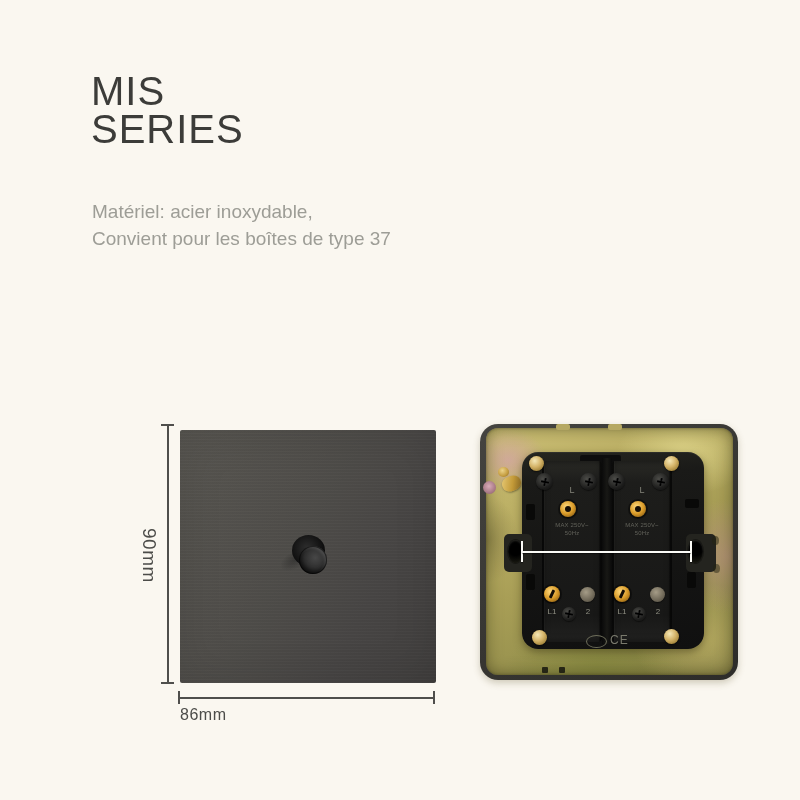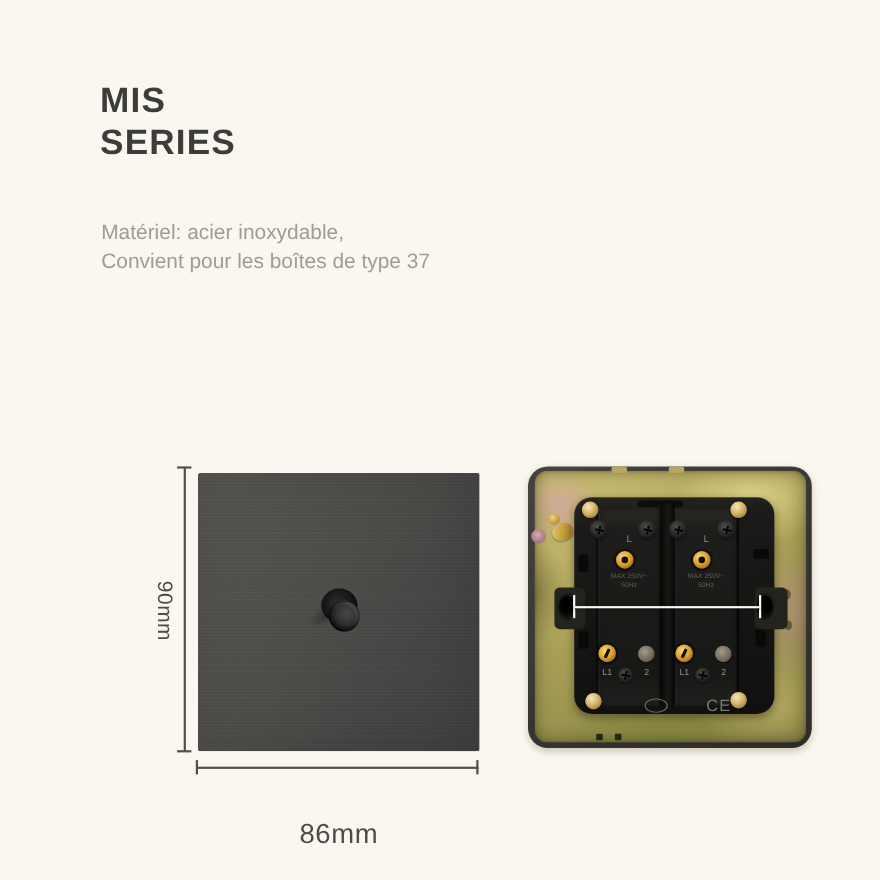--- a/index.html
+++ b/index.html
@@ -1,22 +1,22 @@
 <!DOCTYPE html>
 <html style="--bg: #faf7f0; --ink: #3c3c39; --muted: #9d9d96; --dim-line: #4f4f4c; --dim-text: #4c4c49; --plate-dark: #454340; --plate-light: #575551; --brass: #b3a75c; --module: #161615; --screw-gold: #d8bd77; --dim-white: #fafaf6;"><head>
 <meta charset="utf-8">
 <style>
   html,body{margin:0;padding:0;}
   .canvas{position:relative;width:800px;height:800px;background:var(--bg,#faf7f0);
     font-family:"Liberation Sans",sans-serif;overflow:hidden;}
   .abs{position:absolute;}
 
   
-  .title{position:absolute;left:91px;top:72px;font-size:32px;line-height:38px;
-    font-weight:700;letter-spacing:1px;color:var(--ink,#3c3c39);}
+  .title{position:absolute;left:91px;top:72px;font-size:40px;line-height:38px;
+    font-weight:400;letter-spacing:1px;color:var(--ink,#3c3c39);}
   .desc{position:absolute;left:92px;top:198px;font-size:19px;line-height:27px;
     color:var(--muted,#9d9d96);}
 
   
   .plate{left:180px;top:430px;width:256px;height:253px;border-radius:2px;
     background:
       repeating-linear-gradient(0deg, rgba(255,255,255,0.015) 0 1px, rgba(0,0,0,0.018) 1px 3px),
       linear-gradient(118deg,#585651 0%,#504e4a 38%,#474544 72%,#413f3e 100%);
     box-shadow:inset 0 0 45px rgba(0,0,0,0.10);}
   .toggle-shadow{left:274px;top:549px;width:42px;height:22px;border-radius:50%;
@@ -33,21 +33,21 @@
   .dline{background:var(--dim-line,#4f4f4c);}
   .v-line{left:167px;top:425px;width:2px;height:258px;}
   .v-cap-t{left:161px;top:424px;width:13px;height:2px;}
   .v-cap-b{left:161px;top:682px;width:13px;height:2px;}
   .h-line{left:179px;top:697px;width:256px;height:2px;}
   .h-cap-l{left:178px;top:691px;width:2px;height:13px;}
   .h-cap-r{left:433px;top:691px;width:2px;height:13px;}
   .dim-text{color:var(--dim-text,#4c4c49);}
   .v-label{left:138px;top:528px;writing-mode:vertical-rl;text-orientation:mixed;
     font-size:19px;letter-spacing:.5px;}
-  .h-label{left:180px;top:744px;width:256px;text-align:center;font-size:25px;letter-spacing:.5px;}
+  .h-label{left:180px;top:706px;width:256px;font-size:16px;letter-spacing:.5px;}
 
   
   .back{left:480px;top:424px;width:258px;height:256px;}
   .back .abs{position:absolute;}
   .backing{left:0;top:0;right:0;bottom:0;border-radius:18px;
     background:linear-gradient(145deg,#454440 0%,#363531 55%,#2d2c29 100%);
     box-shadow:0 3px 7px rgba(110,100,60,0.30);}
   .brass{left:6px;top:4px;right:5px;bottom:5px;border-radius:12px;
     background:
       radial-gradient(55px 45px at 9% 13%, rgba(216,156,186,0.55), transparent 70%),
@@ -114,21 +114,21 @@
     text-shadow:0 1px 2px rgba(0,0,0,.6);}
 
   .earth-head{border-radius:50%;
     background:radial-gradient(circle at 40% 35%,#ecd389,#c49c3e 60%,#7c5e1e);}
   .earth-barrel{border-radius:45%;transform:rotate(-18deg);
     background:linear-gradient(115deg,#e8cb77,#c39a38 55%,#7d5f20);
     box-shadow:0 1px 2px rgba(0,0,0,.4);}
   .earth-washer{border-radius:50%;
     background:radial-gradient(circle at 45% 40%,#d9abb8,#a1727f 70%,#6e4a54);}
   .cert-oval{border:1px solid rgba(125,125,102,0.85);border-radius:50%;}
-  .ce-label{font-size:15px;color:#7a7a6d;letter-spacing:1px;margin-left:32px;}
+  .ce-label{font-size:12px;color:#7a7a6d;letter-spacing:1px;}
 </style>
 </head>
 <body>
 
 <div class="canvas">
 
   <div class="title">
     <div>MIS</div>
     <div>SERIES</div>
   </div>

